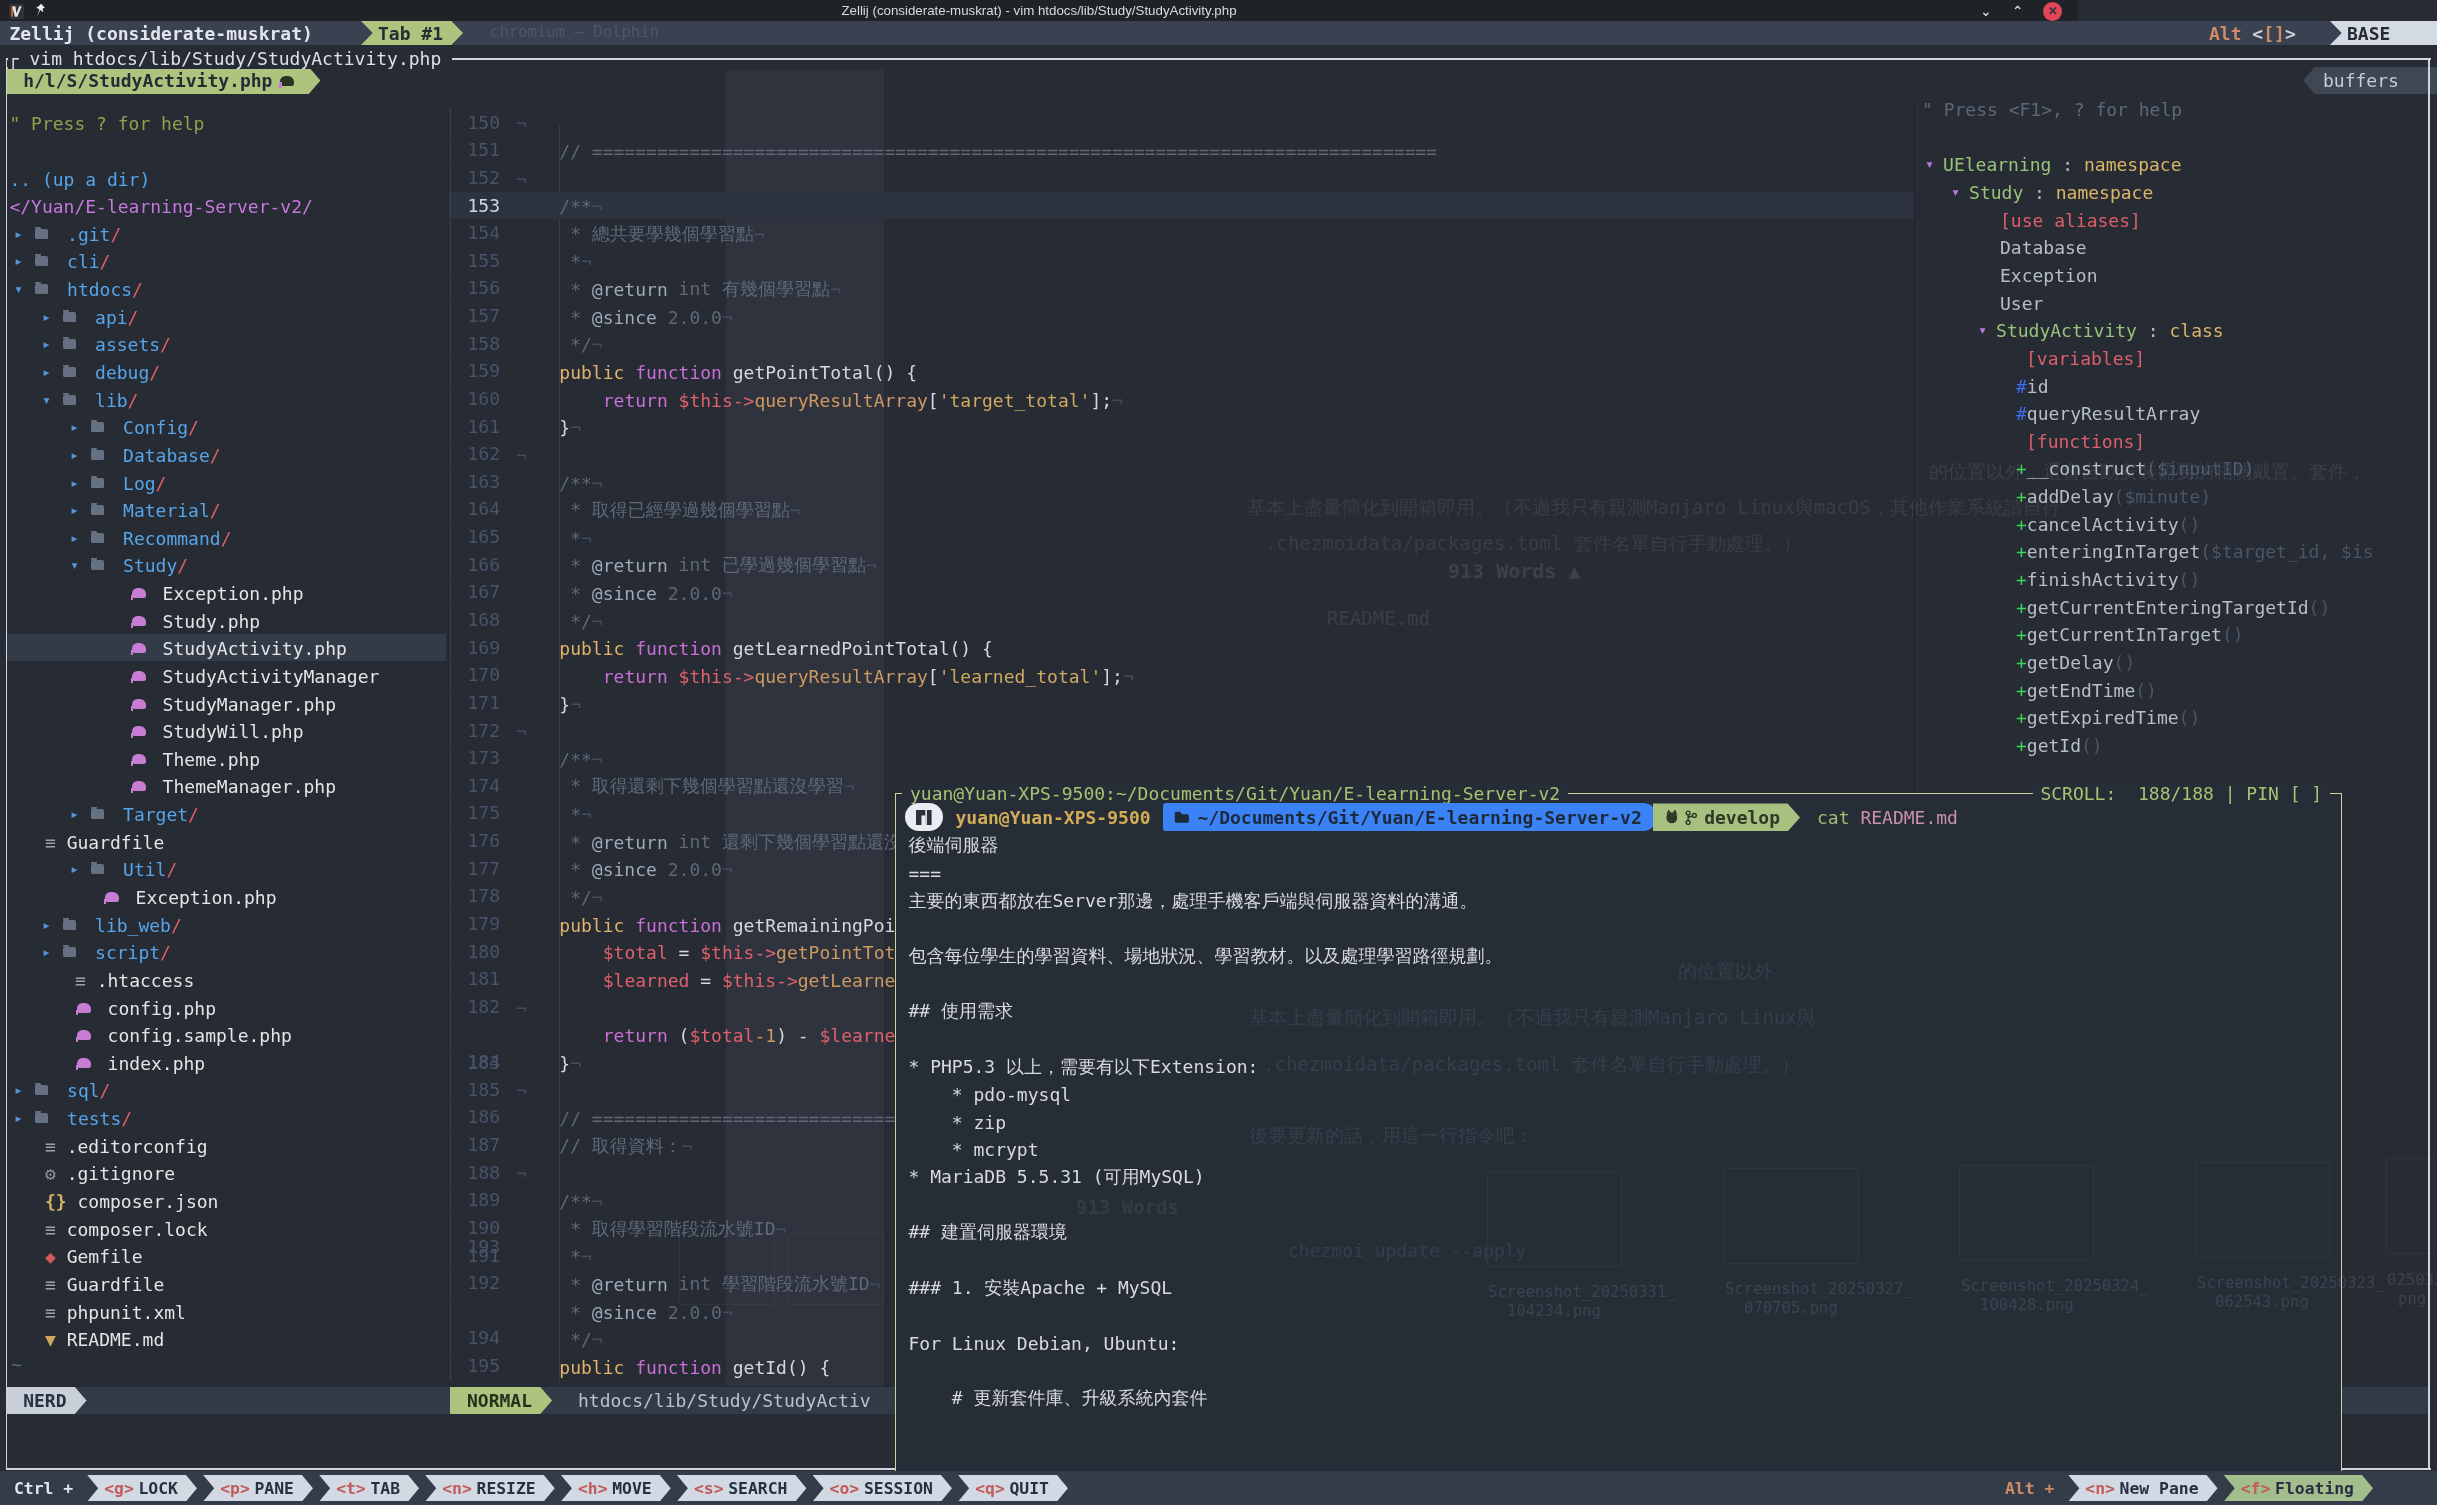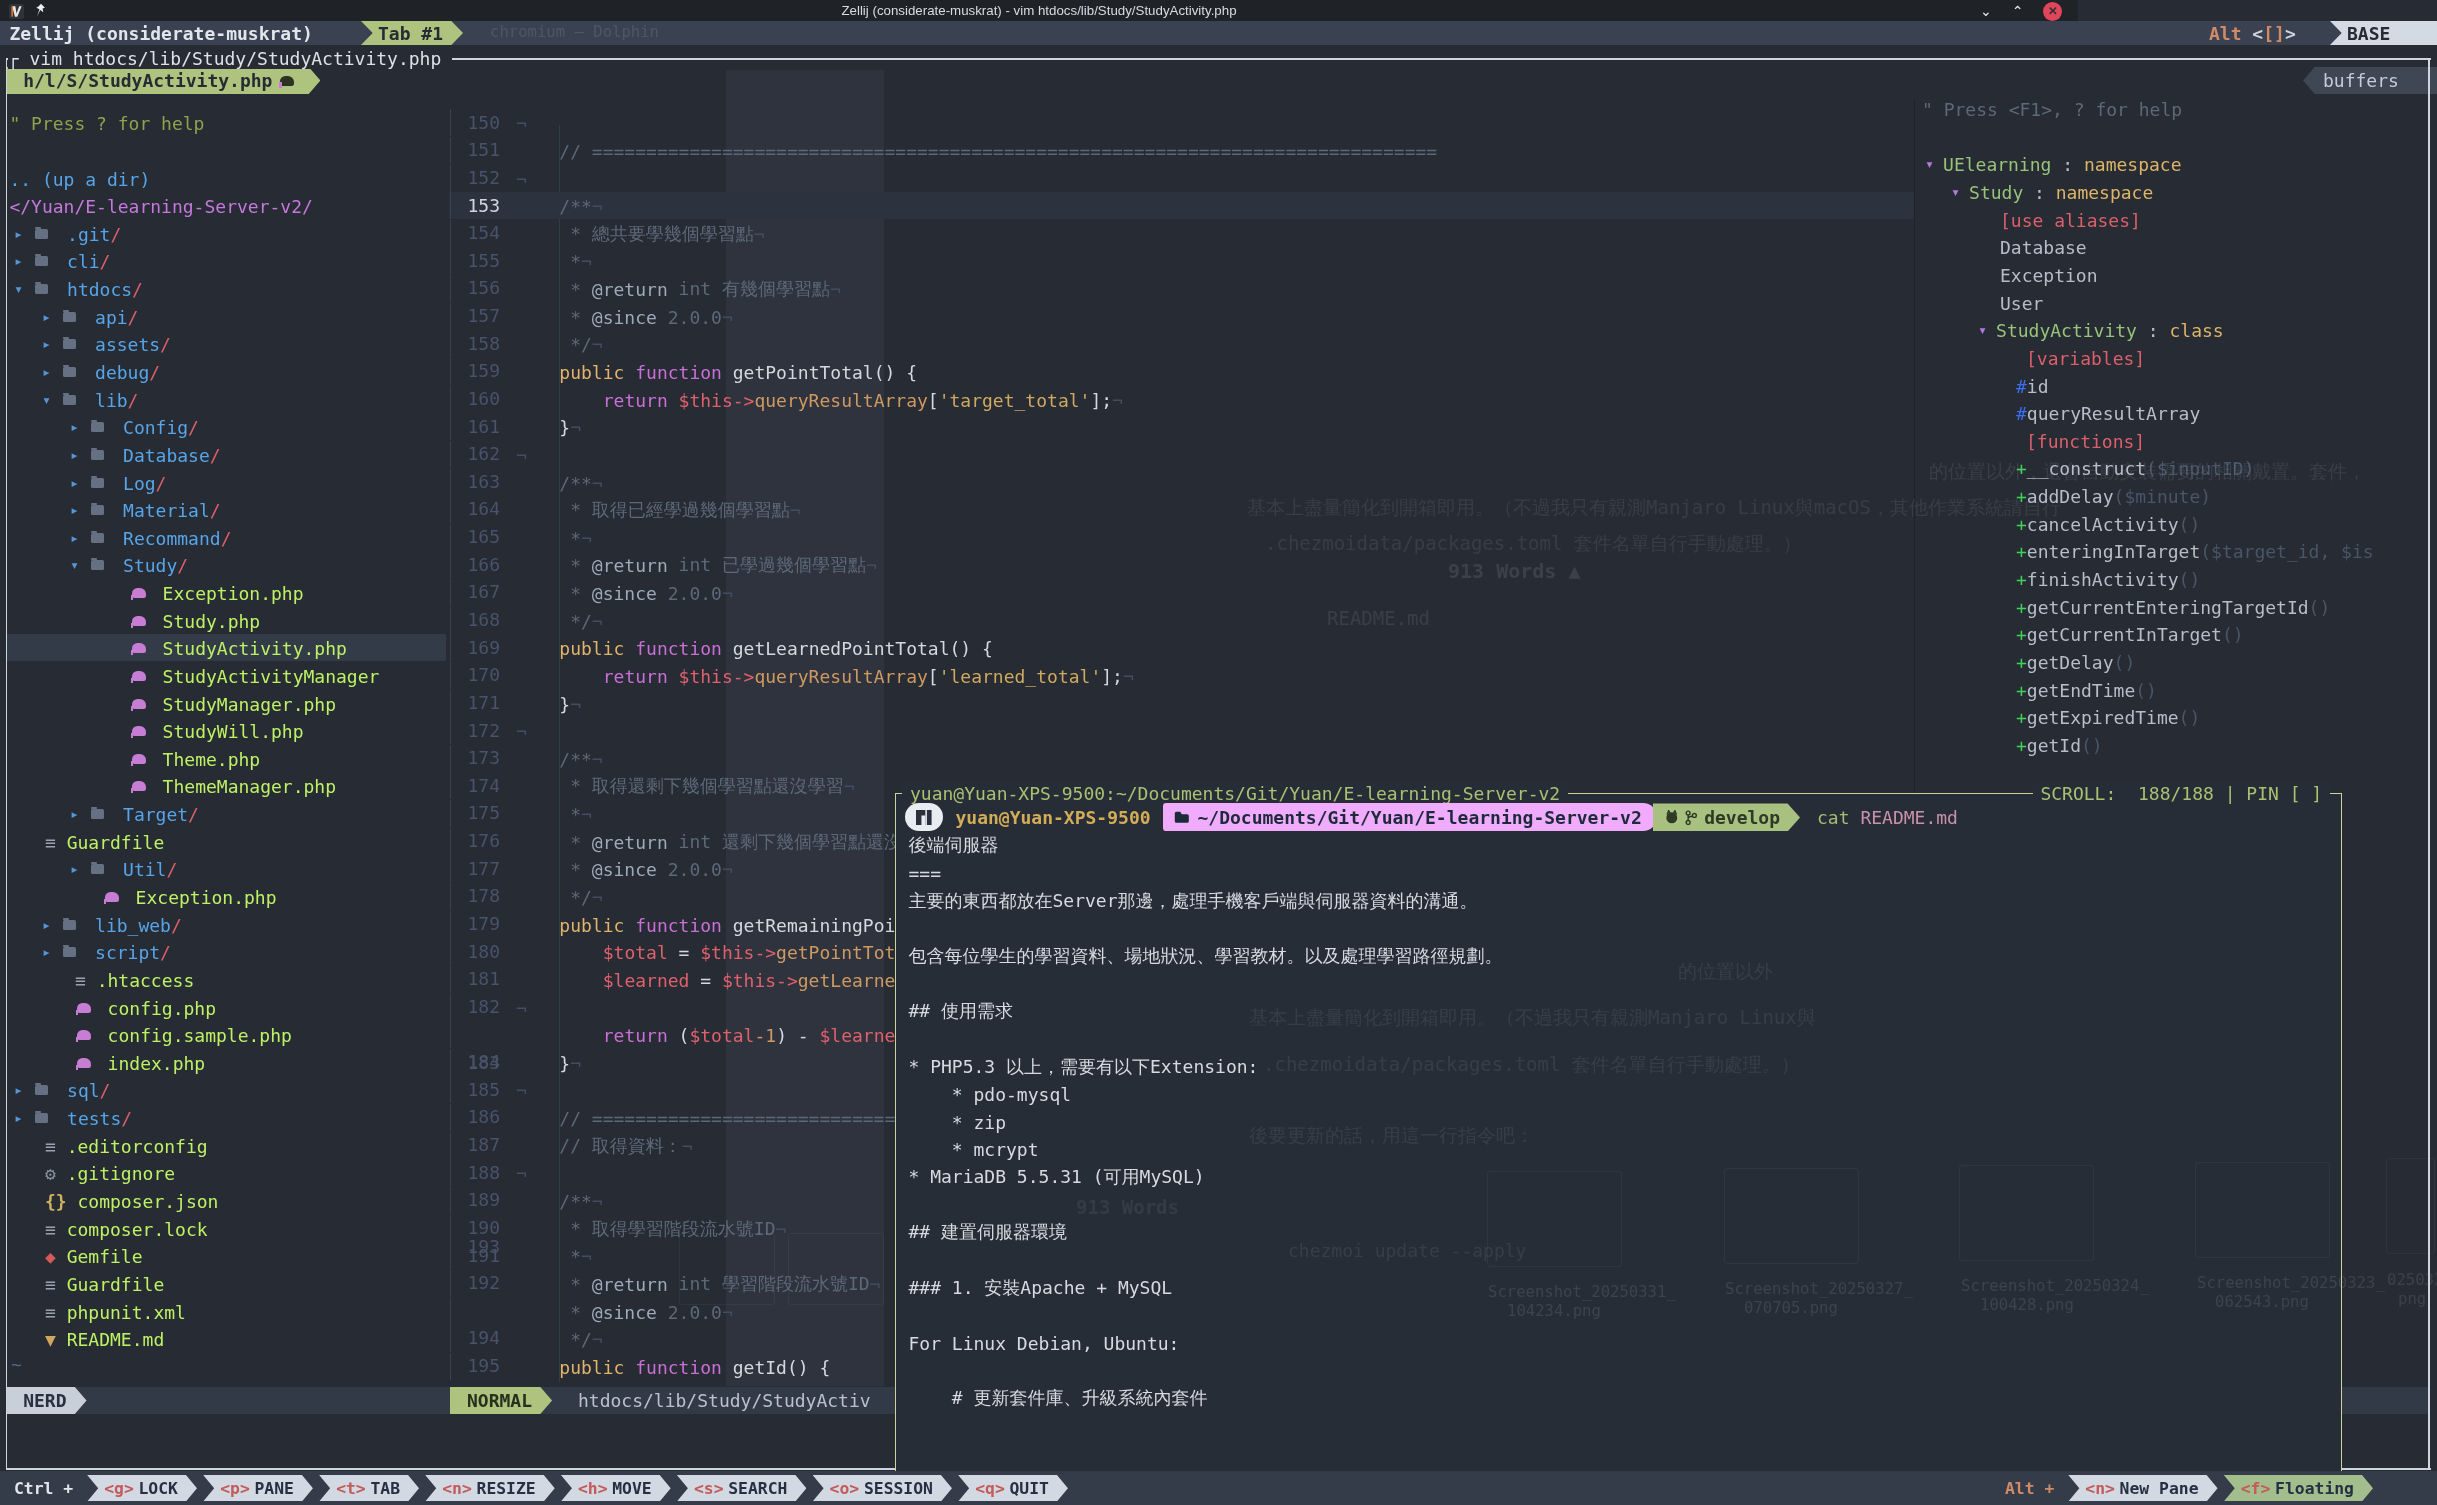--- a/index.html
+++ b/index.html
@@ -27,21 +27,21 @@
               color:#dde1e8;display:flex;align-items:center;}
   
   #buftab{left:6.2px;top:67px;z-index:4;background:#aec47e;font-size:18px;height:27px;}
   #bufr{top:67px;height:27px;background:#3f4654;color:#c6ccd6;font-weight:normal;z-index:4;font-size:18px;}
   
   .row{position:absolute;height:28px;display:flex;align-items:center;white-space:pre;z-index:3;}
   .sg{white-space:pre;}
   .hlrow{position:absolute;background:#343b48;z-index:2;}
   
   .g{color:#8ea34b;} .b{color:#57a5e8;} .m{color:#c678dd;} .r{color:#dd5f6a;}
-  .fn{color:#bef264;} .ar{color:#5796d6;font-size:15px;}
+  .fn{color:#e5e5e5;} .ar{color:#5796d6;font-size:15px;}
   .li{color:#98a1b0;} .ge{color:#8a93a2;} .br{color:#d0b061;font-weight:bold;} .ru{color:#d45a5a;} .mdw{color:#d0a75f;}
   .tilde{color:#4d6a8c;}
   .fi{display:inline-block;width:13.3px;height:9.4px;background:#667083;border-radius:1.6px;position:relative;margin:0 7.8px 0 3.1px;}
   .fi::before{content:"";position:absolute;top:-2.3px;left:0;width:5.5px;height:2.3px;background:#667083;border-radius:0.8px;}
   .pe{display:inline-block;width:14px;height:10px;background:#c77dd4;border-radius:5.5px 6.2px 2.3px 2.3px;position:relative;margin:0 6.2px 0 1.6px;}
   .pe::before{content:"";position:absolute;left:-0.8px;bottom:-2.3px;width:2.3px;height:5.5px;background:#c77dd4;}
   
   .c{color:#5d6878;} .t{color:#9faab9;} .k1{color:#e2b36a;} .k2{color:#c96fd6;}
   .v{color:#e0606c;} .p{color:#cf9a62;} .s{color:#cfa95f;} .cw{color:#d4d8e0;} .e{color:#414d63;}
   .lnum{position:absolute;left:459px;width:41px;text-align:right;color:#49536a;z-index:3;}
@@ -56,21 +56,21 @@
              border-left:1.6px solid #ccd29b;border-right:1.6px solid #ccd29b;border-top:1.6px solid #ccd29b;}
   .ftitle{position:absolute;top:-12.5px;height:23.4px;background:#272d37;color:#a8c172;display:flex;align-items:center;
           padding:0 7.8px;white-space:pre;}
   .ft{color:#d6dae2;}
   .fline{position:absolute;left:12.5px;height:28px;display:flex;align-items:center;white-space:pre;}
   
   #prompt{position:absolute;left:9.4px;top:9.4px;height:28px;display:flex;align-items:center;}
   .pill{height:28px;border-radius:14px;background:#e9ecf0;display:flex;align-items:center;justify-content:center;
         padding:0 11px;}
   .pseg-user{color:#d3ac57;font-weight:bold;padding:0 12.5px;}
-  .pseg-path{height:28px;background:#f0abfc;border-radius:3.1px 14px 14px 3.1px;color:#1d2a3a;font-weight:bold;
+  .pseg-path{height:28px;background:#3b82f6;border-radius:3.1px 14px 14px 3.1px;color:#1d2a3a;font-weight:bold;
              display:flex;align-items:center;padding:0 15.6px 0 11px;gap:7.8px;}
   .pseg-git{height:28px;background:#a9c180;color:#2e3a26;font-weight:bold;display:flex;align-items:center;
             padding:0 20px 0 11px;gap:6.2px;margin-left:-4.7px;
             clip-path:polygon(0 0,calc(100% - 12.5px) 0,100% 50%,calc(100% - 12.5px) 100%,0 100%);}
   .cmd-cat{color:#a3bd72;margin-left:17px;} .cmd-file{color:#c990ad;}
   
   #keybar{left:0;top:1471px;width:2438px;height:35px;background:#353c49;z-index:30;}
   #keybar .grp{position:absolute;top:3.9px;display:flex;align-items:center;gap:6.2px;font-size:16.4px;}
   .kprefix{color:#e4e7ec;font-weight:bold;padding:0 7.8px;}
   .kseg{display:inline-flex;align-items:center;height:26.5px;background:#d3d9e2;color:#263043;font-weight:bold;

